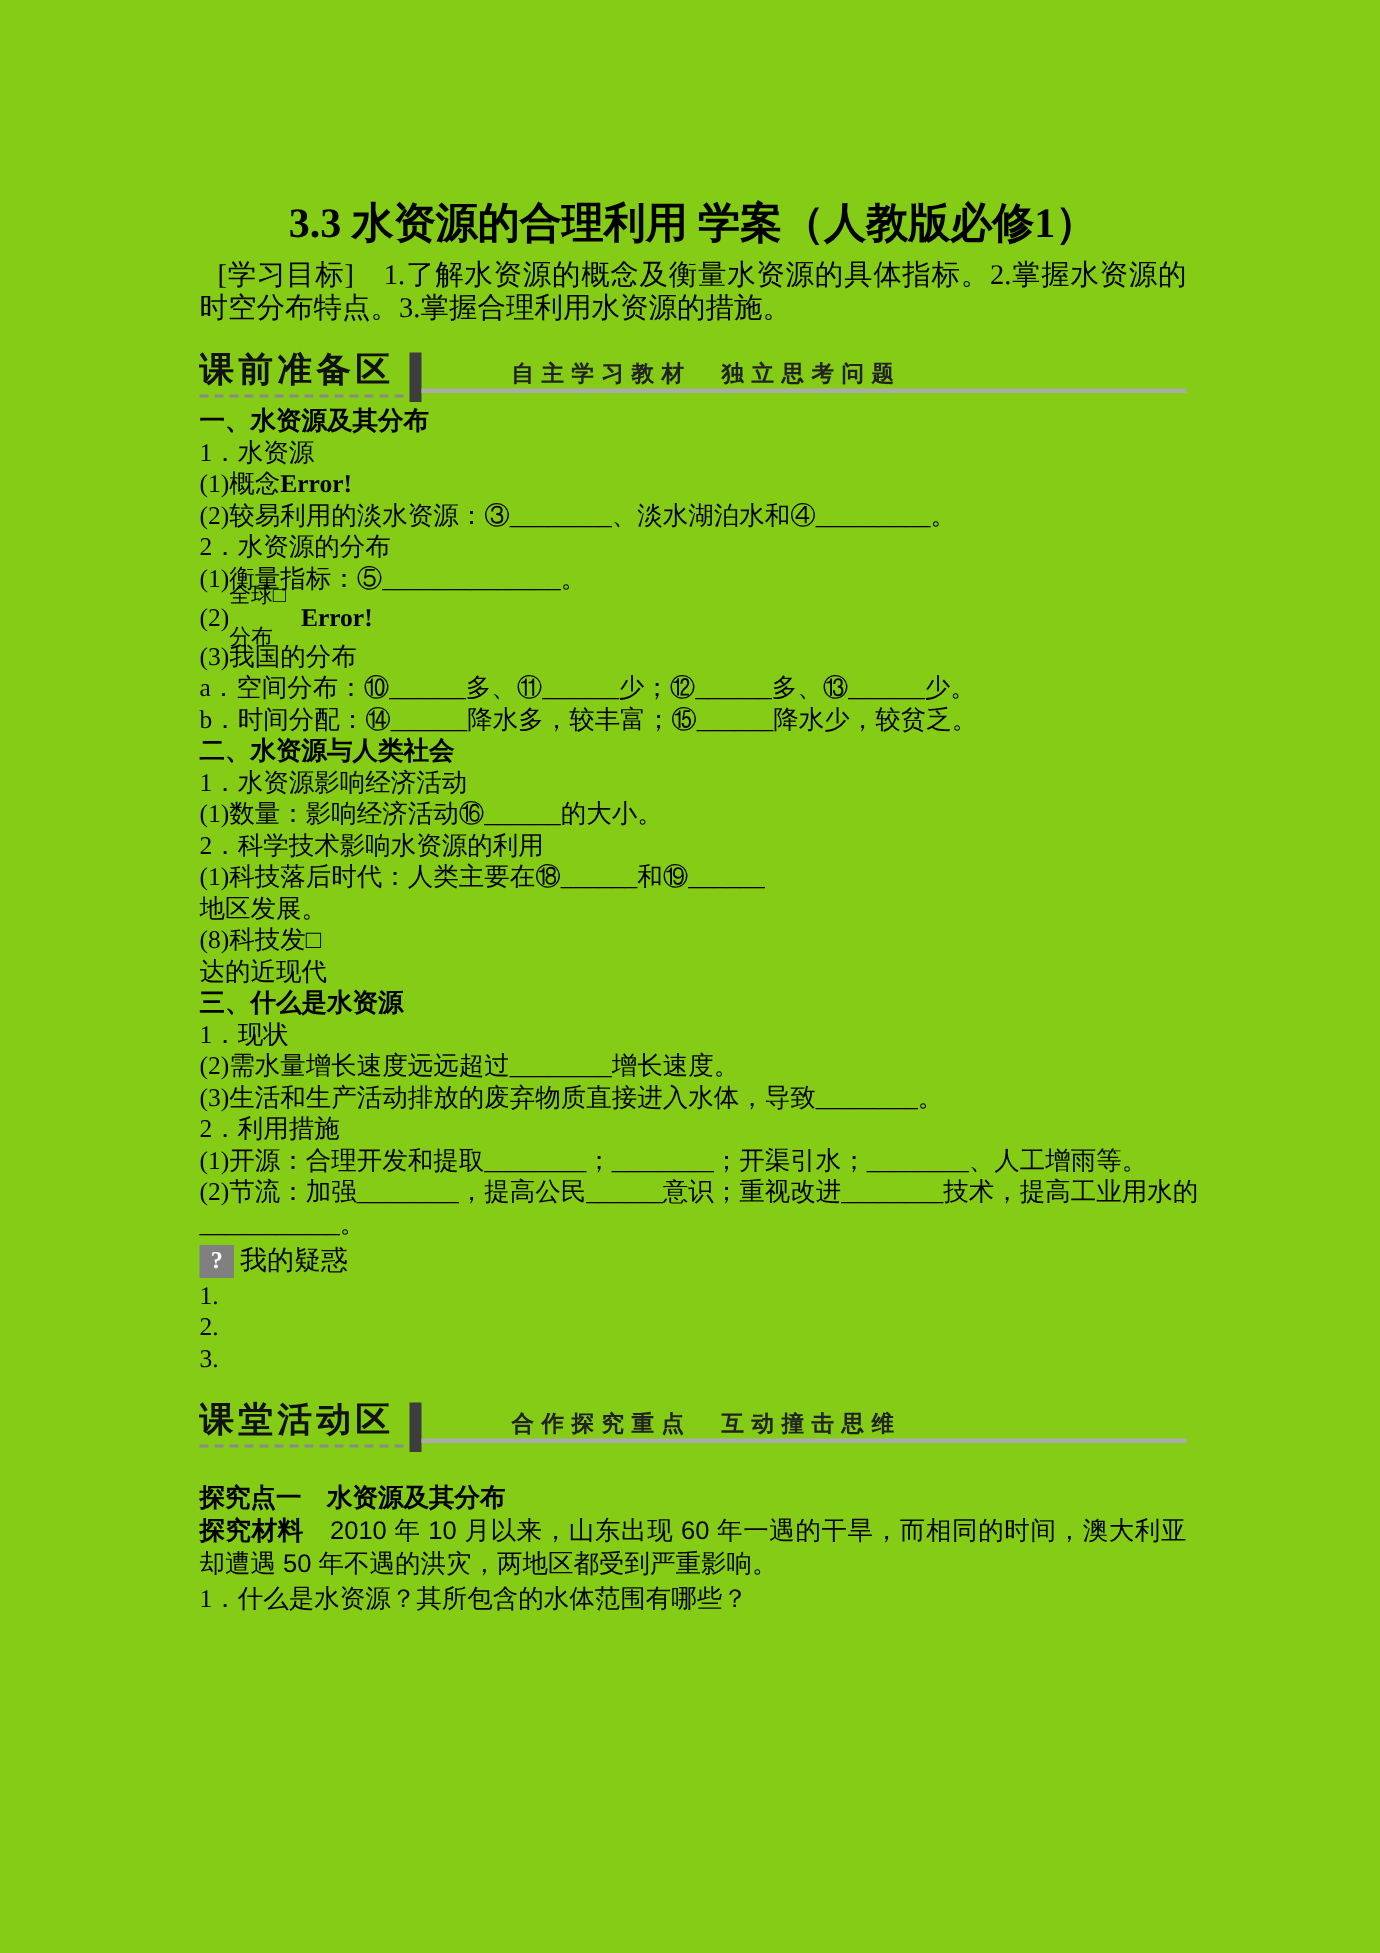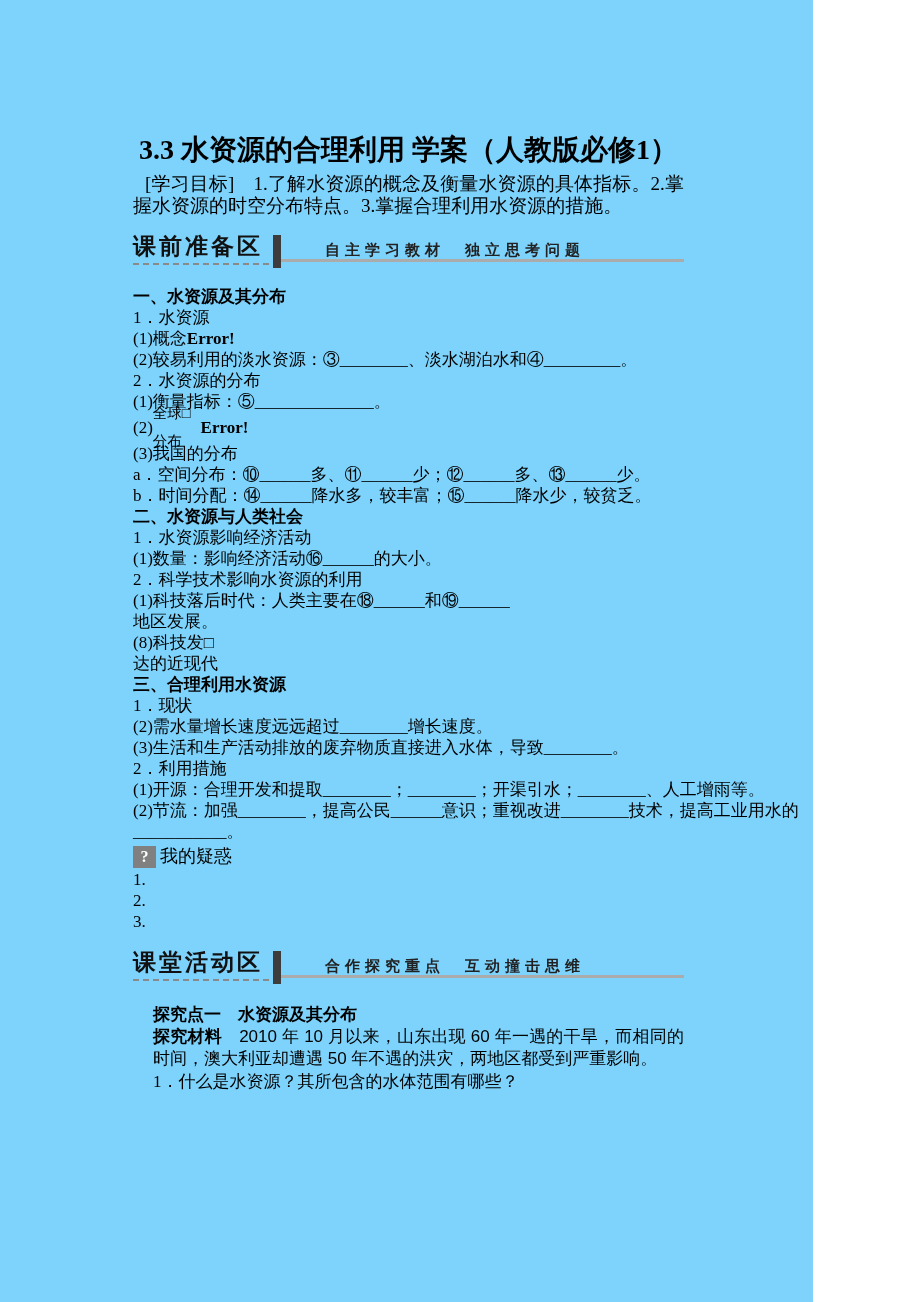--- a/index.html
+++ b/index.html
@@ -1,19 +1,19 @@
 <!DOCTYPE html>
 <html lang="zh"><head>
 <meta charset="utf-8">
 <style>
   html,body { margin:0; padding:0; background:#fff; }
   .page {
     position:relative;
-    width:813px; height:1302px;
-    background:#7dd3fc;
+    width:920px; height:1302px;
+    background:#84cc16;
     color:#000;
     font-family:"Liberation Serif","DejaVu Serif",serif;
     overflow:hidden;
     box-sizing:border-box;
     padding:0 129px 0 133px;
   }
   .doc-title {
     padding-top:134px;
     text-align:center;
     font-size:28px;
@@ -44,26 +44,26 @@
     color:#111;
   }
   .banner-bar { width:8px; background:#3d3d3d; margin-left:4px; height:33px; }
   .banner-right { flex:1; display:flex; flex-direction:column; }
   .banner-tagline {
     font-family:"Liberation Sans","DejaVu Sans",sans-serif;
     font-weight:bold;
     font-size:15px;
     line-height:17px;
     letter-spacing:5px;
-    margin-left:44px;
+    margin-left:60px;
     color:#222;
   }
   .banner-hline { height:3px; background:#ababab; margin-top:1px; width:100%; }
   
-  .content { margin-top:17px; font-size:17px; line-height:21px; }
+  .content { margin-top:1px; font-size:17px; line-height:21px; }
   .ln { min-height:21px; white-space:nowrap; }
   .hd {
     font-family:"Liberation Sans","DejaVu Sans",sans-serif;
     font-weight:bold;
   }
   .b { font-weight:bold; }
   .stack-line { display:flex; align-items:center; height:31px; white-space:nowrap; }
   .stack { display:inline-flex; flex-direction:column; font-size:14.5px; line-height:15.5px;gap:13px; }
   .stack-line .b { margin-left:10px; }
   
@@ -75,21 +75,21 @@
     font-weight:bold;
     font-size:16px;
     display:inline-flex; align-items:center; justify-content:center;
     margin-right:4px;
   }
   .doubt-label {
     font-family:"Liberation Sans","DejaVu Sans",sans-serif;
     font-size:18px;
   }
   
-  .activity { margin-top:19px; font-size:17px; line-height:22px;margin-left:20px; }
+  .activity { margin-top:19px; font-size:17px; line-height:22px; }
   .sans { font-family:"Liberation Sans","DejaVu Sans",sans-serif; }
   .para { text-align:justify; white-space:normal; }
   .q-line { margin-top:1px; }
 </style>
 </head>
 <body>
 
 <div class="page">
 
   <div class="doc-title">3.3 水资源的合理利用 学案（人教版必修1）</div>
@@ -128,21 +128,21 @@
 
     <div class="ln hd">二、水资源与人类社会</div>
     <div class="ln">1．水资源影响经济活动</div>
     <div class="ln">(1)数量：影响经济活动⑯______的大小。</div>
     <div class="ln">2．科学技术影响水资源的利用</div>
     <div class="ln">(1)科技落后时代：人类主要在⑱______和⑲______</div>
     <div class="ln">地区发展。</div>
     <div class="ln">(8)科技发□</div>
     <div class="ln">达的近现代</div>
 
-    <div class="ln hd">三、合理利用水资源</div>
+    <div class="ln hd">三、什么是水资源</div>
     <div class="ln">1．现状</div>
     <div class="ln">(2)需水量增长速度远远超过________增长速度。</div>
     <div class="ln">(3)生活和生产活动排放的废弃物质直接进入水体，导致________。</div>
     <div class="ln">2．利用措施</div>
     <div class="ln">(1)开源：合理开发和提取________；________；开渠引水；________、人工增雨等。</div>
     <div class="ln">(2)节流：加强________，提高公民______意识；重视改进________技术，提高工业用水的</div>
     <div class="ln">___________。</div>
 
     <div class="doubt-row">
       <span class="q-icon">?</span>

